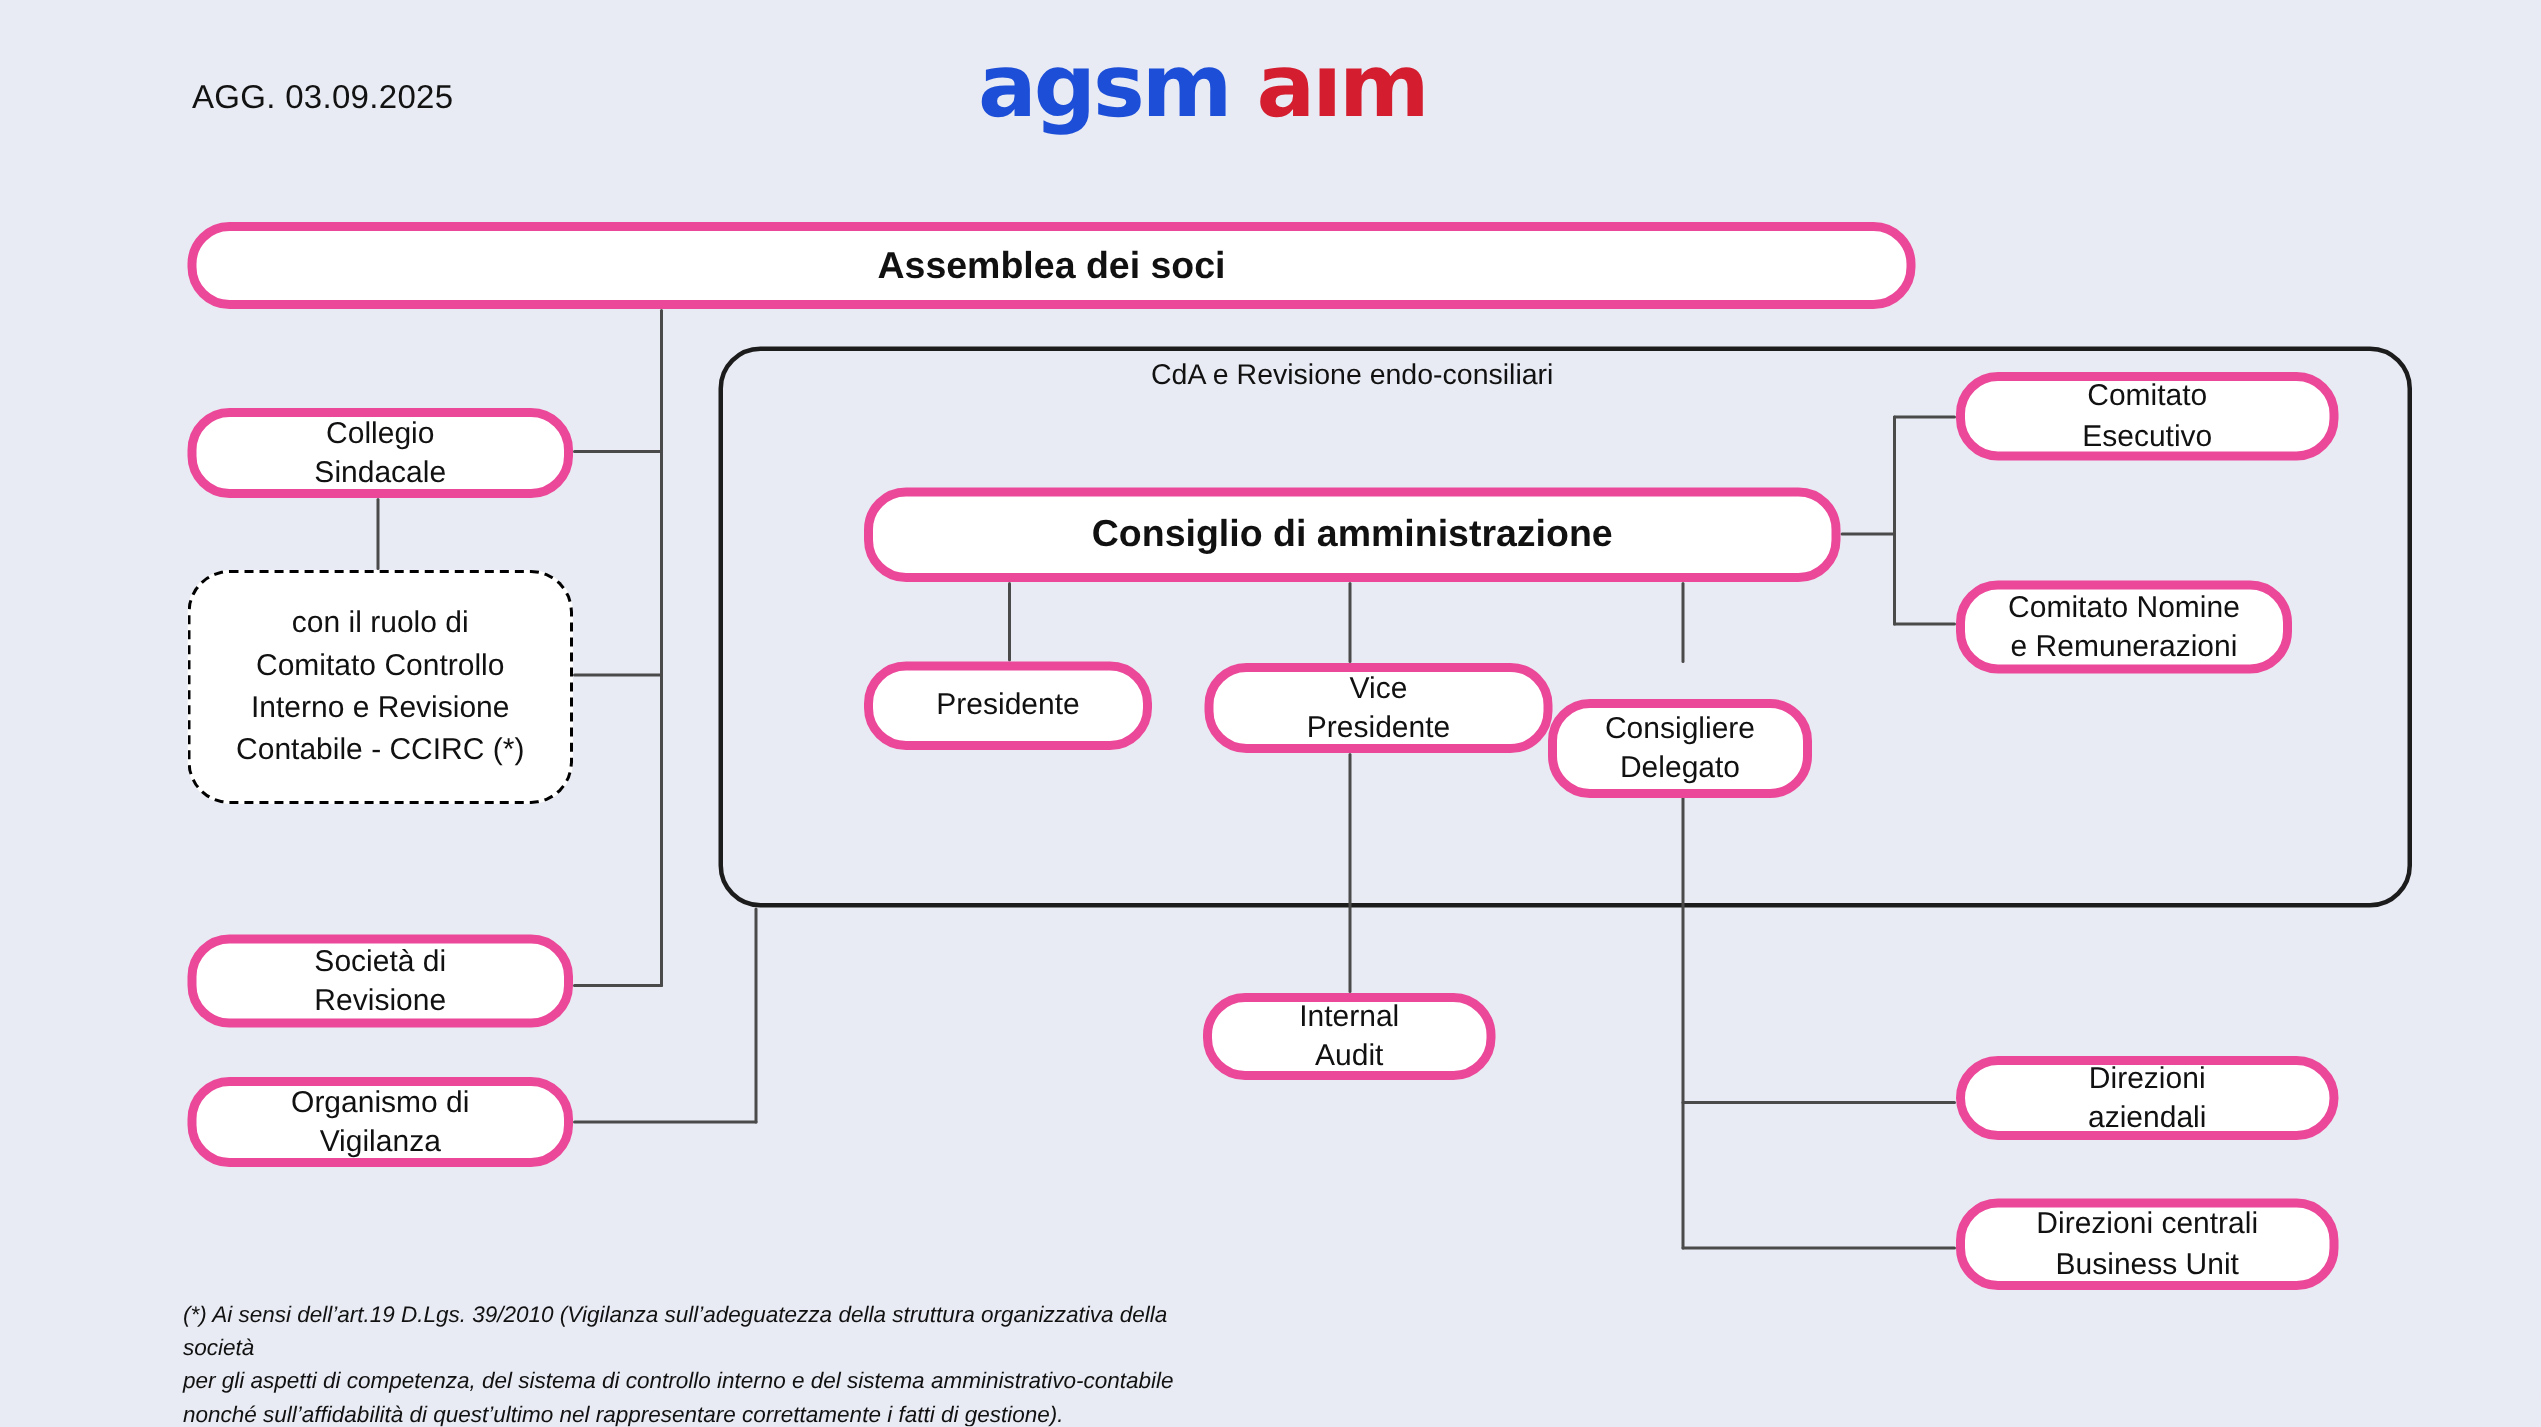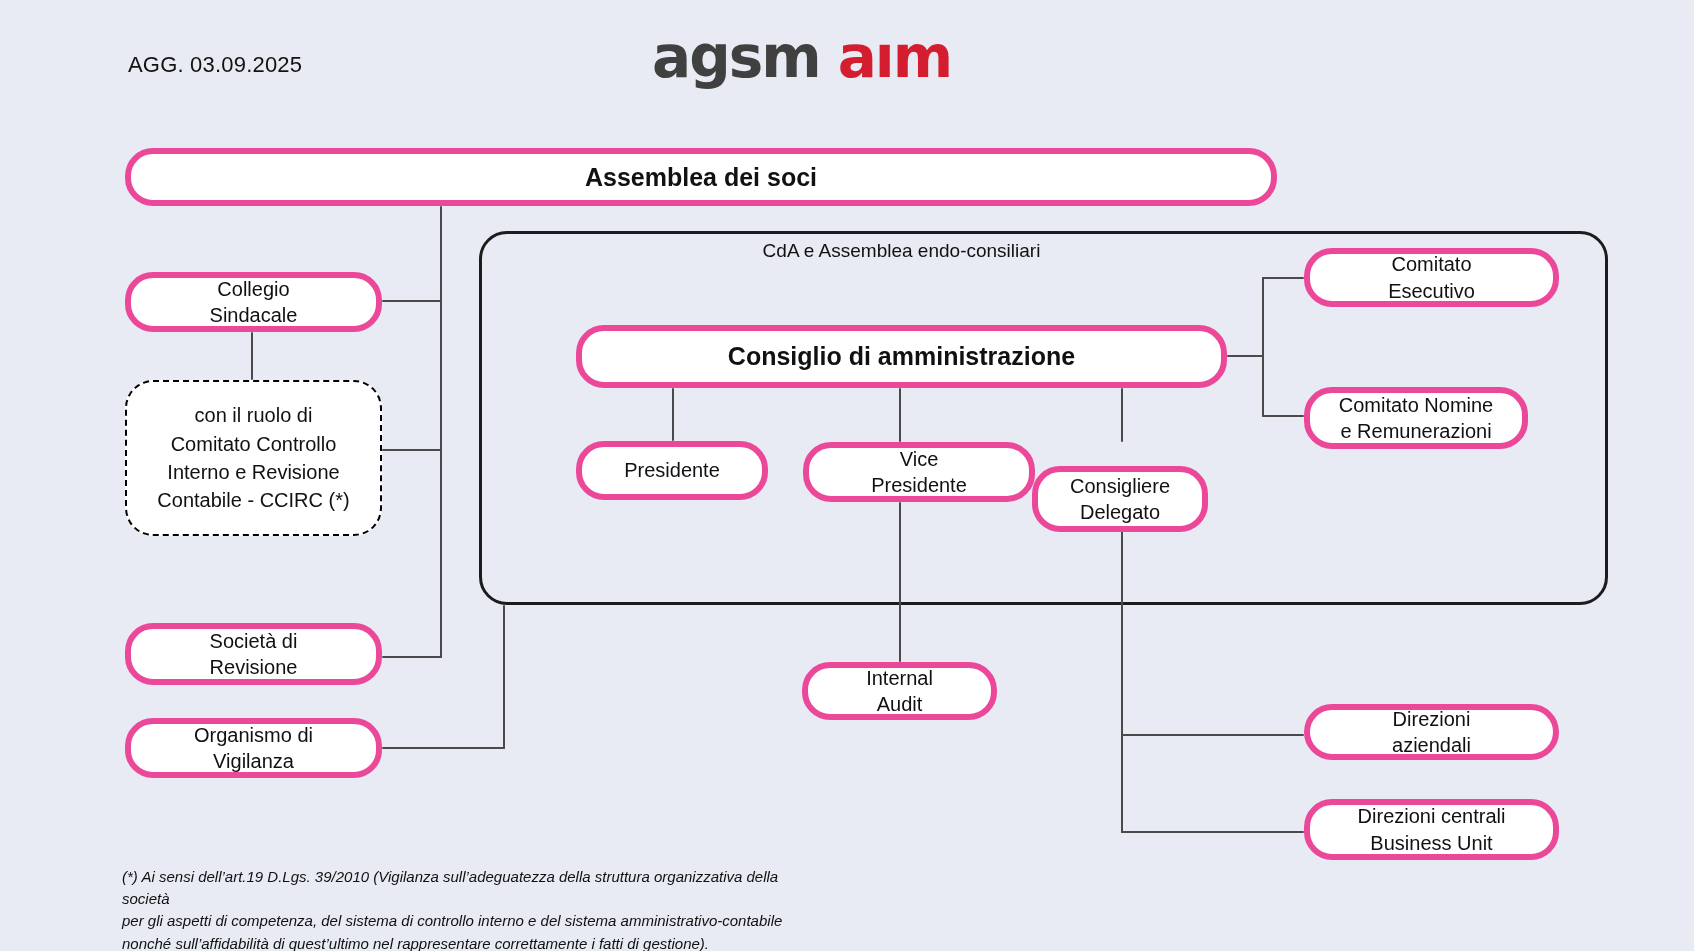--- a/index.html
+++ b/index.html
@@ -25,21 +25,21 @@
   .logo {
     position: absolute;
     left: 652px; top: 26px;
     font-family: "DejaVu Sans", sans-serif;
     font-weight: 700;
     font-size: 58px;
     line-height: 1.1;
     letter-spacing: -2px;
     white-space: nowrap;
   }
-  .logo .agsm { color: #404040; margin-top: 40px; }
+  .logo .agsm { color: #1d4ed8; margin-top: 40px; }
   .logo .aim  { color: #d41e2f; margin-left: 18px; }
 
   
   .box {
     position: absolute;
     background: #ffffff;
     border: 6px solid #ec4899;
     display: flex;
     align-items: center;
     justify-content: center;
@@ -107,21 +107,21 @@
 <body>
 
 <div id="canvas">
 
   <div class="date">AGG. 03.09.2025</div>
   <div class="logo">
     <span class="agsm">agsm</span><span class="aim">aım</span>
   </div>
 
   <div class="container-frame"></div>
-  <div class="container-label">CdA e Assemblea endo-consiliari</div>
+  <div class="container-label">CdA e Revisione endo-consiliari</div>
 
   <div class="vline" style="left:440px; top:206px; height:452px;"></div>
   <div class="hline" style="left:382px; top:300px; width:59px;"></div>
   <div class="vline" style="left:251px; top:332px; height:48px;"></div>
   <div class="hline" style="left:382px; top:449px; width:59px;"></div>
   <div class="hline" style="left:382px; top:656px; width:60px;"></div>
   <div class="hline" style="left:382px; top:747px; width:123px;"></div>
   <div class="vline" style="left:503px; top:605px; height:144px;"></div>
   <div class="vline" style="left:672px; top:388px; height:53px;"></div>
   <div class="vline" style="left:899px; top:388px; height:54px;"></div>

